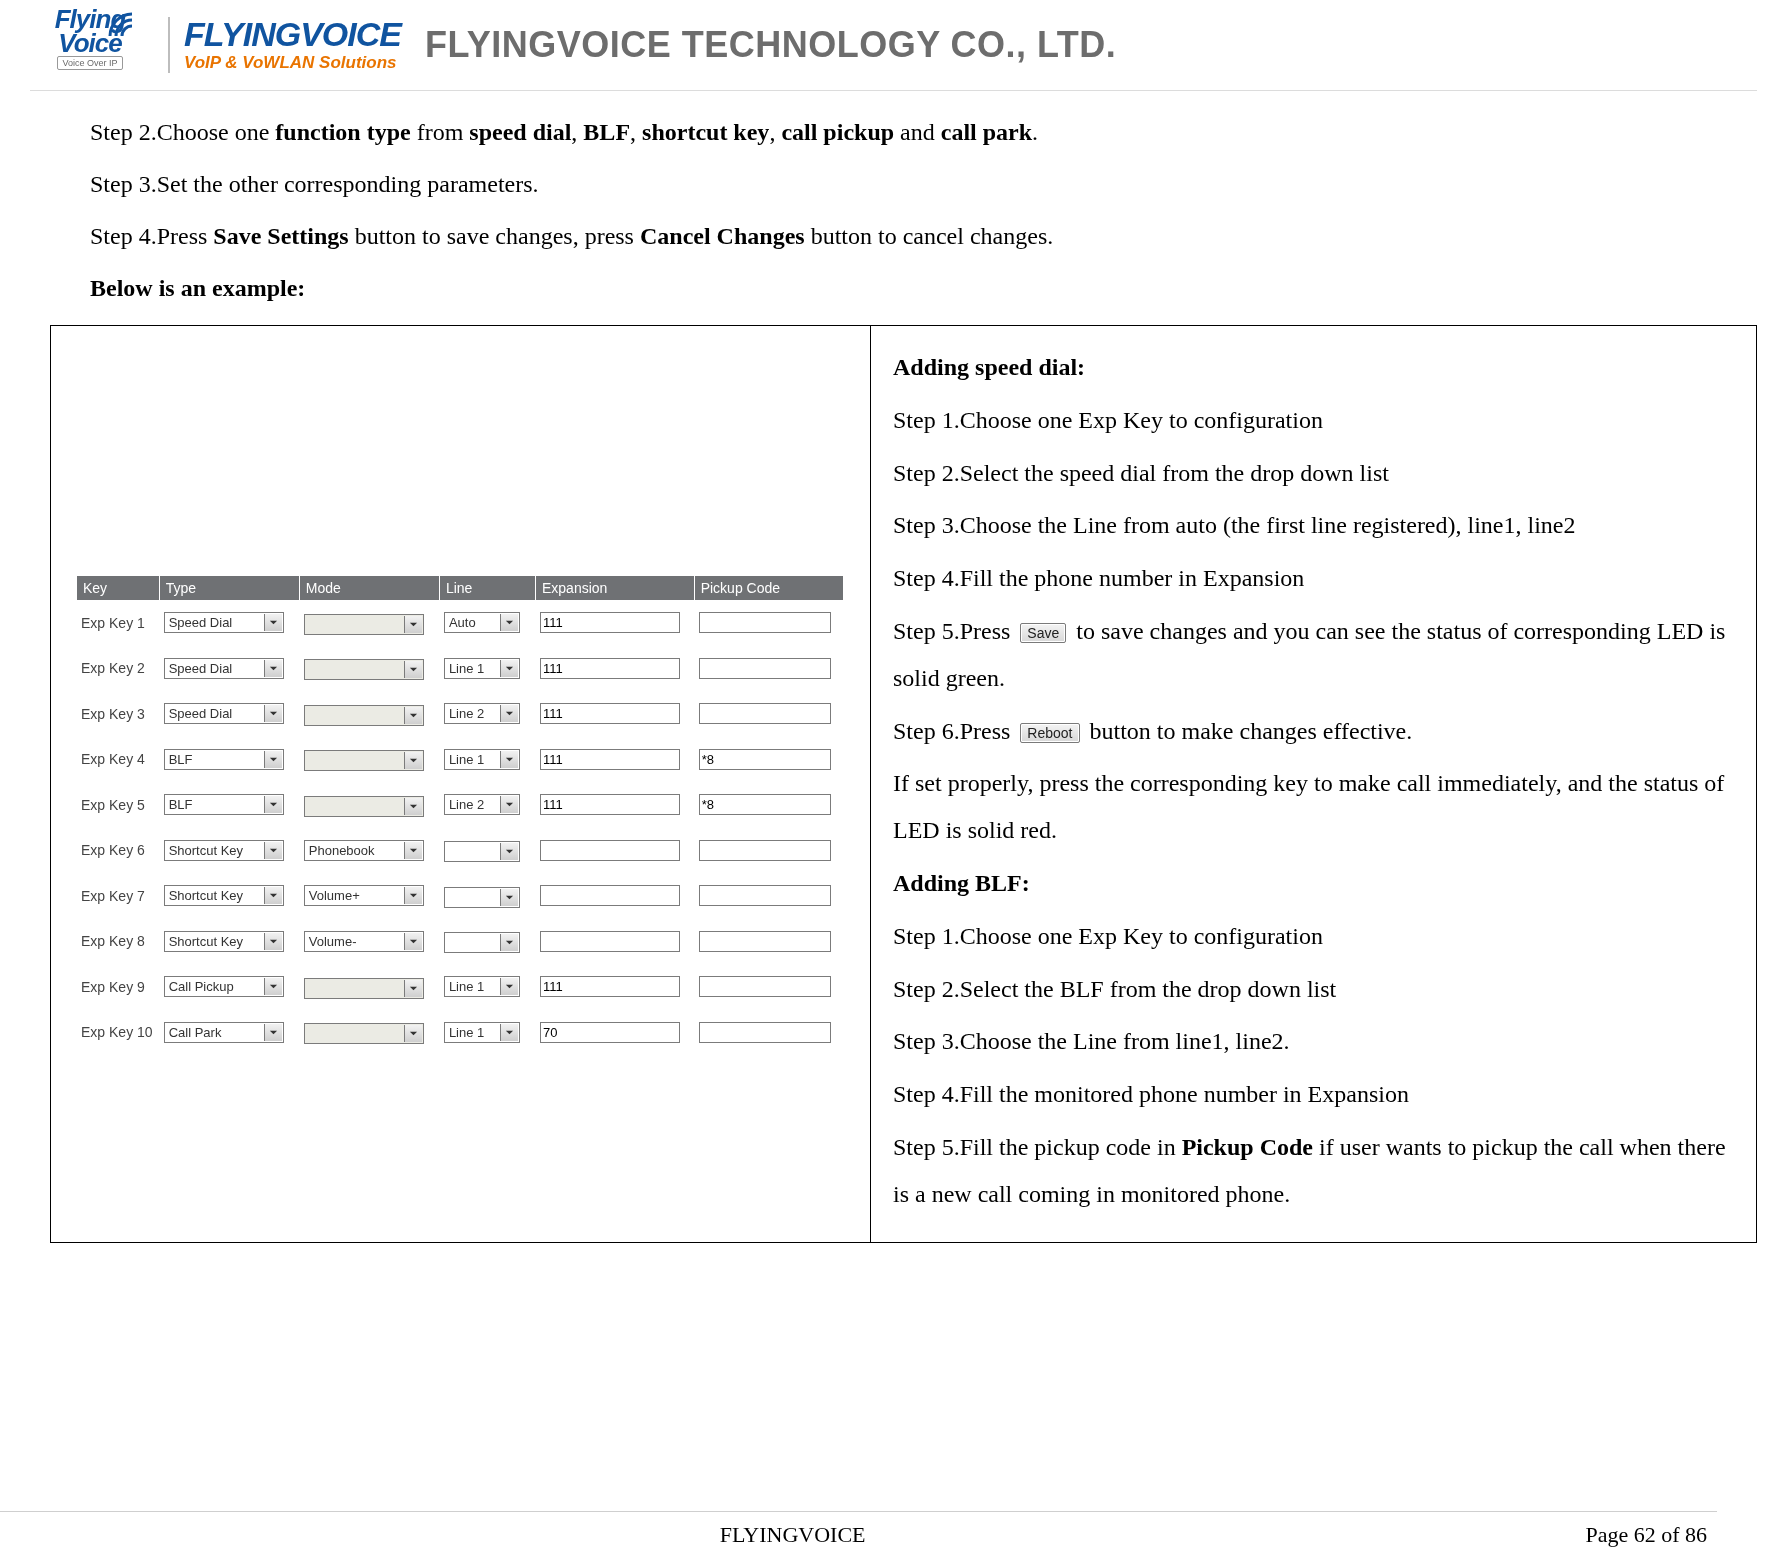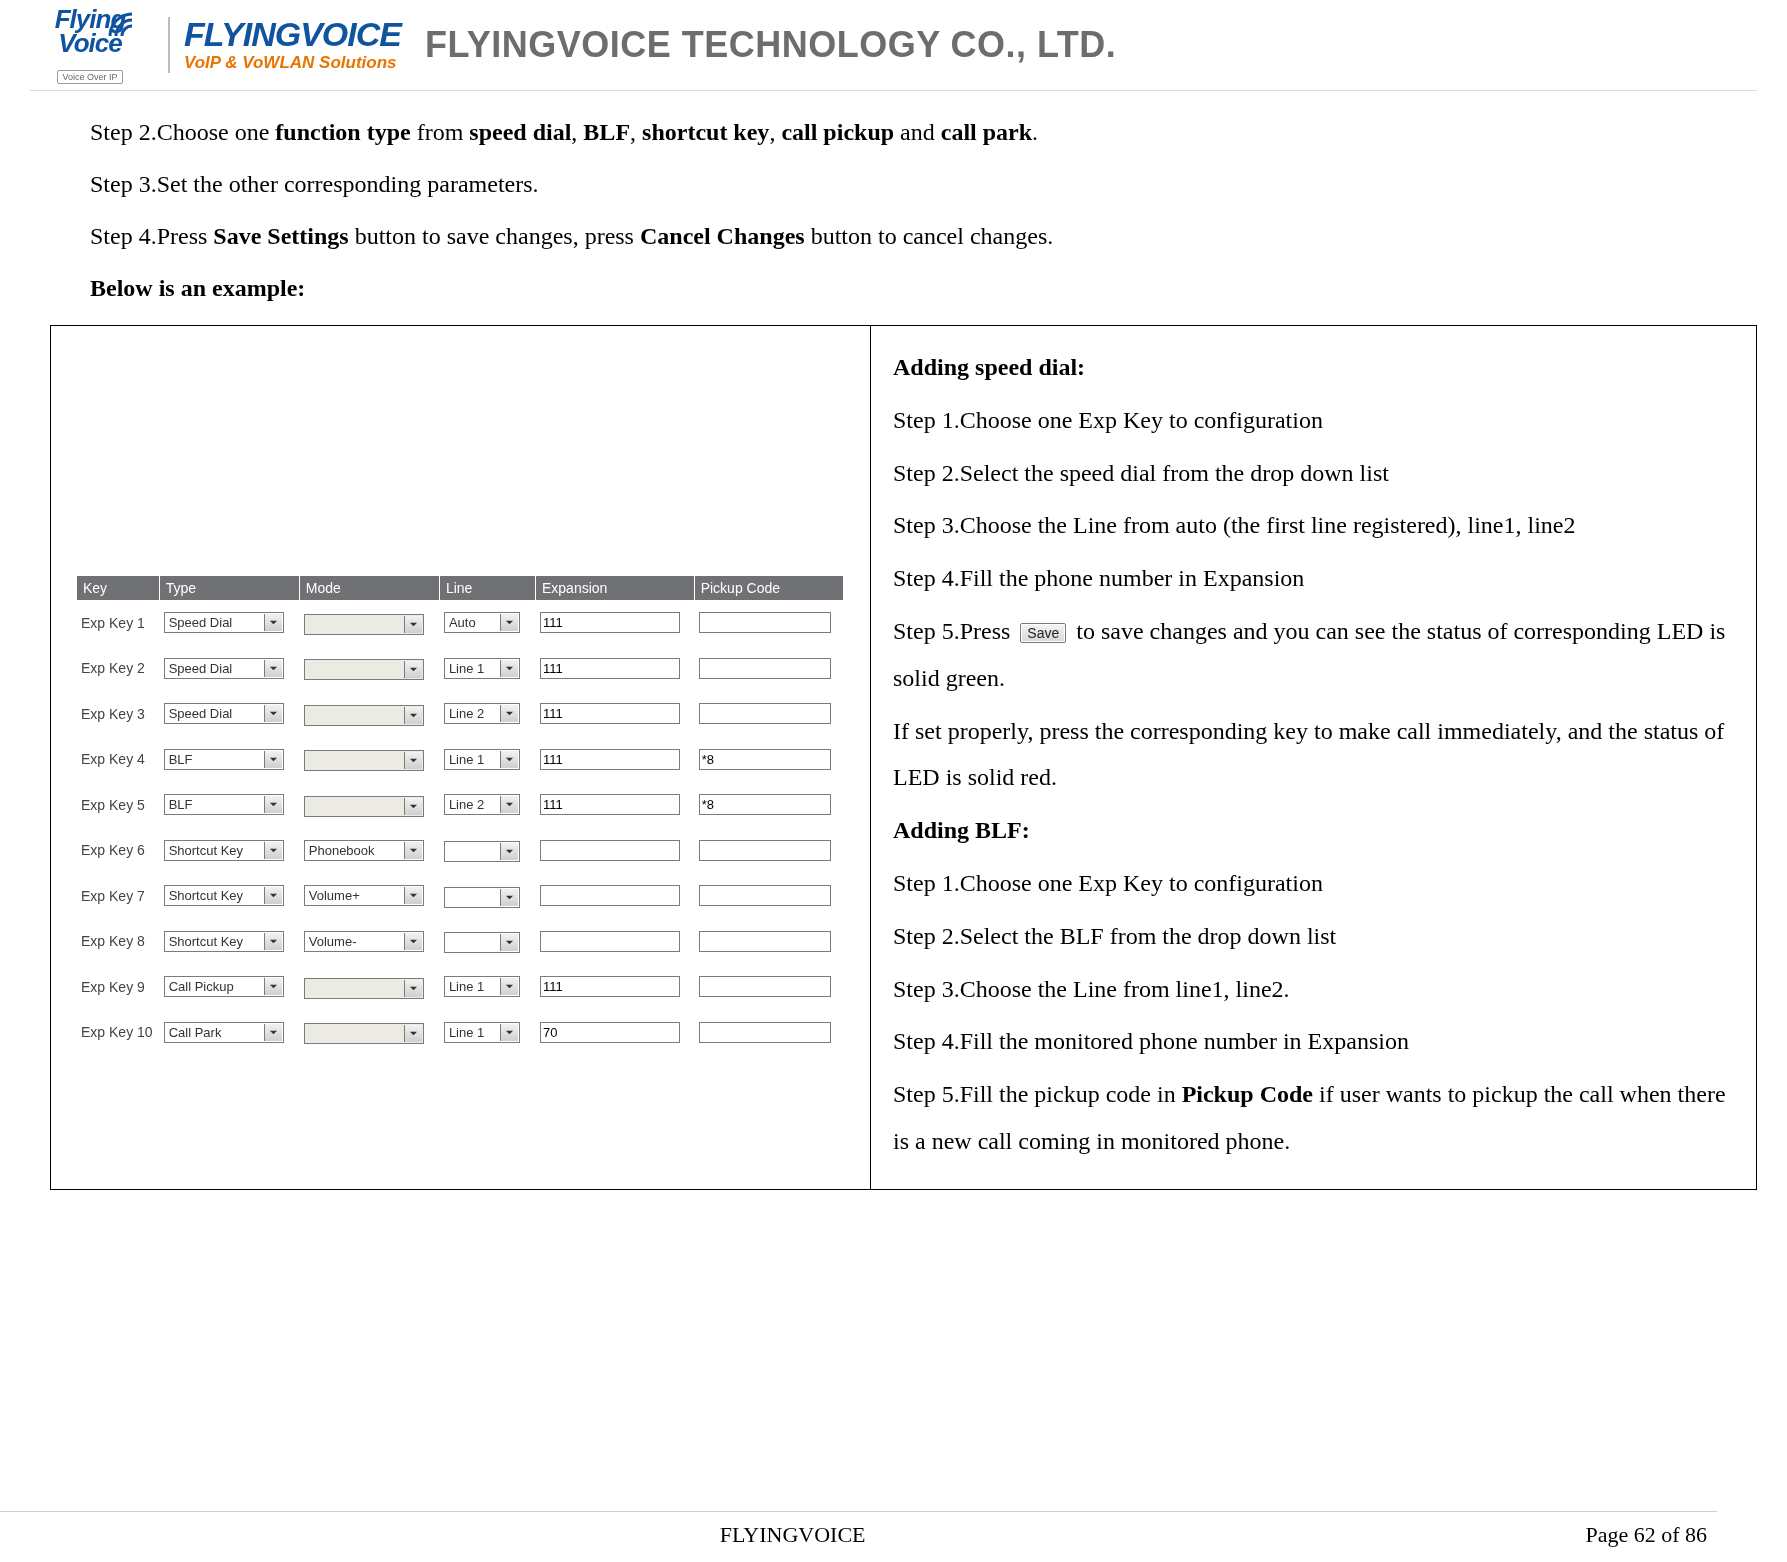--- a/index.html
+++ b/index.html
@@ -3,21 +3,21 @@
 <meta charset="utf-8">
 <style>
   html,body{margin:0;padding:0;background:#fff;font-family:"Times New Roman",Times,serif;color:#000;}
   .page{width:1787px;min-height:1562px;position:relative;box-sizing:border-box;padding:0 30px 20px 30px;}
   
   .hdr{display:flex;align-items:center;gap:18px;padding:6px 0 2px 0;border-bottom:0;}
   .logo-ico{width:120px;height:78px;display:flex;flex-direction:column;align-items:center;justify-content:flex-start;position:relative;}
   .logo-ico .arc{position:absolute;right:8px;top:2px;}
   .logo-ico .t1{font:italic 700 26px/26px Arial,Helvetica,sans-serif;color:#1054a0;letter-spacing:-1px;}
   .logo-ico .t2{font:italic 700 26px/26px Arial,Helvetica,sans-serif;color:#1054a0;letter-spacing:-1px;margin-top:-2px;}
-  .logo-ico .t3{font:9px/10px Arial,Helvetica,sans-serif;color:#6a6a6a;border:1px solid #999;border-radius:2px;padding:1px 4px;margin-top:14px;}
+  .logo-ico .t3{font:9px/10px Arial,Helvetica,sans-serif;color:#6a6a6a;border:1px solid #999;border-radius:2px;padding:1px 4px;margin-top:0;}
   .logo-txt{display:flex;flex-direction:column;border-left:2px solid #bdbdbd;padding-left:14px;}
   .logo-txt .big{font:italic 700 34px/34px Arial,Helvetica,sans-serif;color:#1054a0;letter-spacing:-1px;}
   .logo-txt .sub{font:italic 600 17px/20px Arial,Helvetica,sans-serif;color:#e97400;margin-top:2px;}
   .company{font:700 36px Arial,Helvetica,sans-serif;color:#6d6d6d;letter-spacing:0.5px;margin-left:6px;}
   .hr{border:none;border-top:1px solid #dcdcdc;margin:4px 0 26px 0;}
   
   .body{padding:0 0 0 60px;font-size:24px;line-height:1.25;}
   .body p{margin:0 0 22px 0;}
   b{font-weight:700;}
   .example-box{margin:6px 0 0 -40px;display:flex;border:1px solid #000;}
@@ -398,20 +398,23 @@
       </div>
       <div class="right">
         <p class="hd">Adding speed dial:</p>
         <p>Step 1.Choose one Exp Key to configuration</p>
         <p>Step 2.Select the speed dial from the drop down list</p>
         <p>Step 3.Choose the Line from auto (the first line registered), line1, line2</p>
         <p>Step 4.Fill the phone number in Expansion</p>
         <p>
           <span>Step 5.Press </span><span class="btn-img">Save</span><span> to save changes and you can see the status of corresponding LED is solid green.</span>
         </p>
+        <p>
+          <span>Step 6.Press </span><span class="btn-img">Reboot</span><span> button to make changes effective.</span>
+        </p>
         <p>If set properly, press the corresponding key to make call immediately, and the status of LED is solid red.</p>
         <p class="hd">Adding BLF:</p>
         <p>Step 1.Choose one Exp Key to configuration</p>
         <p>Step 2.Select the BLF from the drop down list</p>
         <p>Step 3.Choose the Line from line1, line2.</p>
         <p>Step 4.Fill the monitored phone number in Expansion</p>
         <p>
           <span>Step 5.Fill the pickup code in </span><b>Pickup Code</b><span> if user wants to pickup the call when there is a new call coming in monitored phone.</span>
         </p>
       </div>

